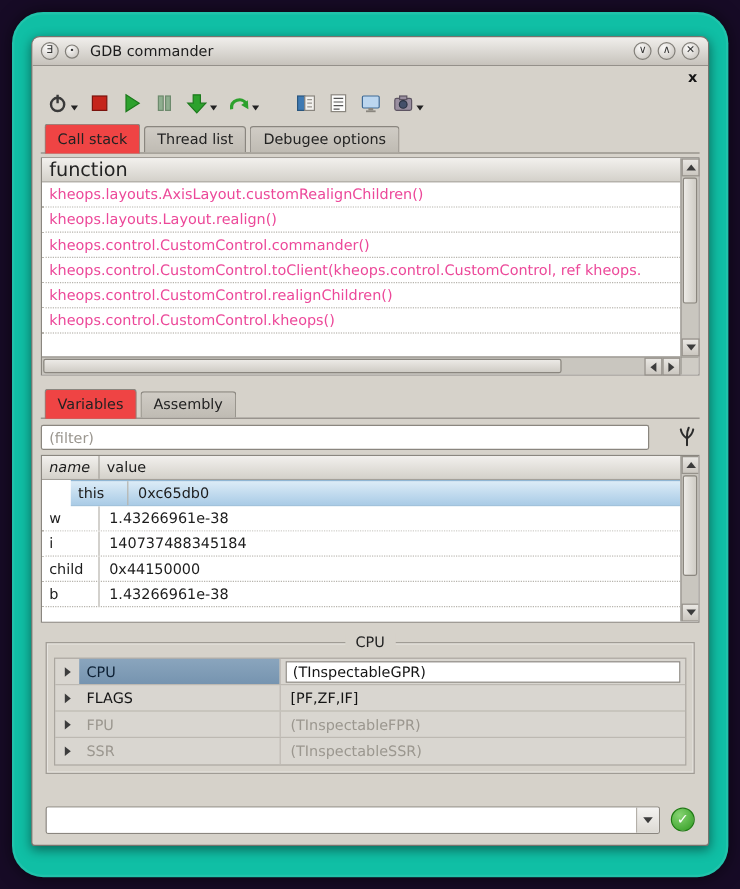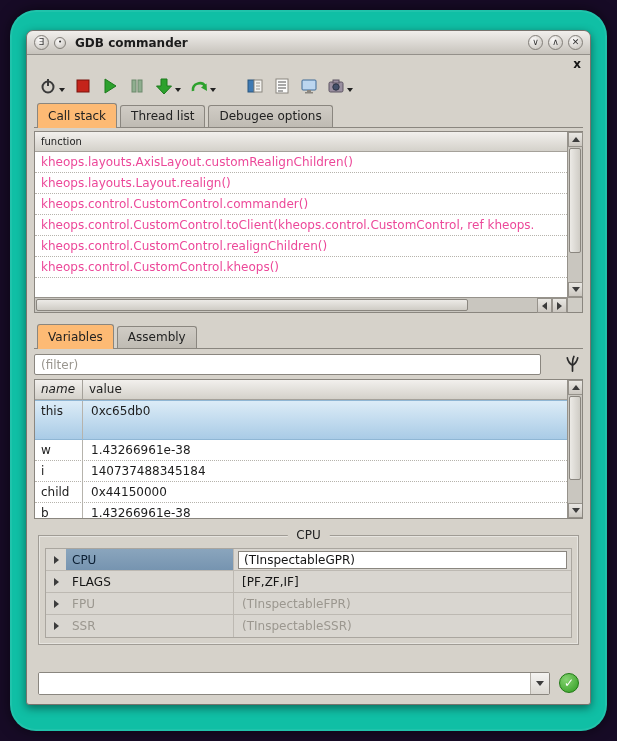--- a/index.html
+++ b/index.html
@@ -29,21 +29,21 @@
     padding:0 7px; background:linear-gradient(#f1efec,#c7c3bc);
     border-bottom:1px solid #94908a; border-radius:6px 6px 0 0;
   }
   .circle-btn {
     width:15px; height:15px; border-radius:50%;
     background:radial-gradient(circle at 35% 30%, #fbfaf9, #c2beb7);
     border:1px solid #827f79; display:flex; align-items:center; justify-content:center;
     font-size:9px; line-height:1; color:#333; flex:0 0 auto;
   }
   .circle-btn.small { width:12px; height:12px; font-size:7px; }
-  .win-title { font-weight:bold; font-size:12px; color:#1c1c1c; margin-left:4px; white-space:nowrap; }
+  .win-title { font-weight:normal; font-size:12px; color:#1c1c1c; margin-left:4px; white-space:nowrap; }
   .win-controls { margin-left:auto; display:flex; gap:5px; }
   
   .dock-header { flex:0 0 15px; display:flex; justify-content:flex-end; align-items:center; padding:3px 9px 0; }
   .dock-close { font-weight:bold; font-size:12px; line-height:10px; color:#141414; cursor:default; }
   
   .toolbar { flex:0 0 34px; display:flex; align-items:center; padding:4px 12px 6px; gap:9px; }
   .tbtn { display:flex; align-items:flex-end; gap:2px; }
   .tbtn svg { display:block; }
   .tb-sep { width:12px; flex:0 0 12px; }
   .caret { width:0; height:0; border-left:3px solid transparent; border-right:3px solid transparent; border-top:4px solid #222; margin-bottom:3px; }
@@ -51,31 +51,31 @@
   .tabbar {
     display:flex; align-items:flex-end; padding:0 0 0 3px; margin:0 7px;
     border-bottom:1px solid #8a867f; height:24px; flex:0 0 24px; position:relative;
   }
   .tab {
     padding:3px 10px 4px; font-size:12px; color:#222;
     border:1px solid #8a867f; border-bottom:none; border-radius:3px 3px 0 0;
     background:linear-gradient(#d0ccc5,#bfbbb3); margin-right:3px; position:relative;
     white-space:nowrap;
   }
-  .tab.active { background:#fdba74; padding-top:5px; padding-bottom:5px; margin-bottom:-1px; z-index:2; }
+  .tab.active { background:#ef4444; padding-top:5px; padding-bottom:5px; margin-bottom:-1px; z-index:2; }
   
   .cs-panel {
     margin:3px 7px 0; flex:0 0 182px; height:182px;
     display:grid; grid-template-columns:1fr 15px; grid-template-rows:1fr 15px;
     border:1px solid #8a867f; background:#fff;
   }
   .table-area { overflow:hidden; background:#fff; display:flex; flex-direction:column; }
   .col-header {
     height:20px; flex:0 0 20px; background:linear-gradient(#f2f0ed,#d4d1ca);
-    border-bottom:1px solid #a5a19a; padding:2px 6px; font-size:10px; color:#222;
+    border-bottom:1px solid #a5a19a; padding:2px 6px; font-size:16px; color:#222;
     display:flex; align-items:center;
   }
   .cs-row { height:21px; flex:0 0 21px; line-height:20px; padding:0 6px; border-bottom:1px dotted #b6b3ac; font-size:12px; color:#ec4899; white-space:nowrap; overflow:hidden; }
   
   .vscroll { border-left:1px solid #96928b; background:#c9c6bf; display:flex; flex-direction:column; }
   .hscroll { border-top:1px solid #96928b; background:#c9c6bf; display:flex; flex-direction:row; grid-column:1 / 2; }
   .corner { border-top:1px solid #96928b; border-left:1px solid #96928b; background:#cfccc5; }
   .sb-btn {
     flex:0 0 15px; width:15px; height:15px; display:flex; align-items:center; justify-content:center;
     background:linear-gradient(#e9e7e3,#cbc7c0); border:1px solid #96928b;
@@ -103,21 +103,21 @@
     margin:0 7px; flex:0 0 140px; height:140px;
     display:grid; grid-template-columns:1fr 15px;
     border:1px solid #8a867f; background:#fff; overflow:hidden;
   }
   .var-head { display:flex; height:20px; flex:0 0 20px; background:linear-gradient(#f2f0ed,#d4d1ca); border-bottom:1px solid #a5a19a; }
   .var-head-name { width:48px; padding:2px 6px; border-right:1px solid #a5a19a;font-style:italic; }
   .var-head-value { flex:1; padding:2px 6px; }
   .var-row { display:flex; height:21px; flex:0 0 21px; border-bottom:1px dotted #b6b3ac; background:#fff; }
   .var-row .var-name { width:48px; padding:0 6px; line-height:20px; border-right:1px solid #b6b3ac; overflow:hidden; white-space:nowrap; }
   .var-row .var-value { flex:1; padding:0 8px; line-height:20px; overflow:hidden; white-space:nowrap; }
-  .var-row.selected { background:linear-gradient(#dcecf7,#a9cbe6); border-top:1px solid #8fb6d4; border-bottom:1px solid #8fb6d4; height:40px; flex-basis:22px; }
+  .var-row.selected { background:linear-gradient(#dcecf7,#a9cbe6); border-top:1px solid #8fb6d4; border-bottom:1px solid #8fb6d4; height:22px; flex-basis:22px;margin-left:24px; }
   
   .cpu-group { position:relative; margin:16px 11px 8px; border:1px solid #a09c95; box-shadow:inset 0 0 0 1px #e7e5e0; padding:12px 6px 6px; flex:0 0 auto; }
   .cpu-legend { position:absolute; top:-8px; left:50%; transform:translateX(-50%); background:#d6d2ca; padding:0 9px; font-size:12px; color:#222; }
   .cpu-body { border:1px solid #aaa69f; background:#d9d6d0; }
   .cpu-row { display:flex; height:22px; align-items:stretch; border-bottom:1px solid #bdb9b2; }
   .cpu-row:last-child { border-bottom:none; }
   .cpu-exp { width:20px; flex:0 0 20px; display:flex; align-items:center; justify-content:center; }
   .cpu-name { width:168px; flex:0 0 168px; display:flex; align-items:center; padding:0 6px; font-size:12px; color:#141414; border-right:1px solid #bdb9b2; }
   .cpu-name.selected { background:linear-gradient(#8aa5bd,#7694b0); color:#0c1f33; }
   .cpu-value { flex:1; display:flex; align-items:center; padding:0 4px; font-size:12px; color:#141414; }

